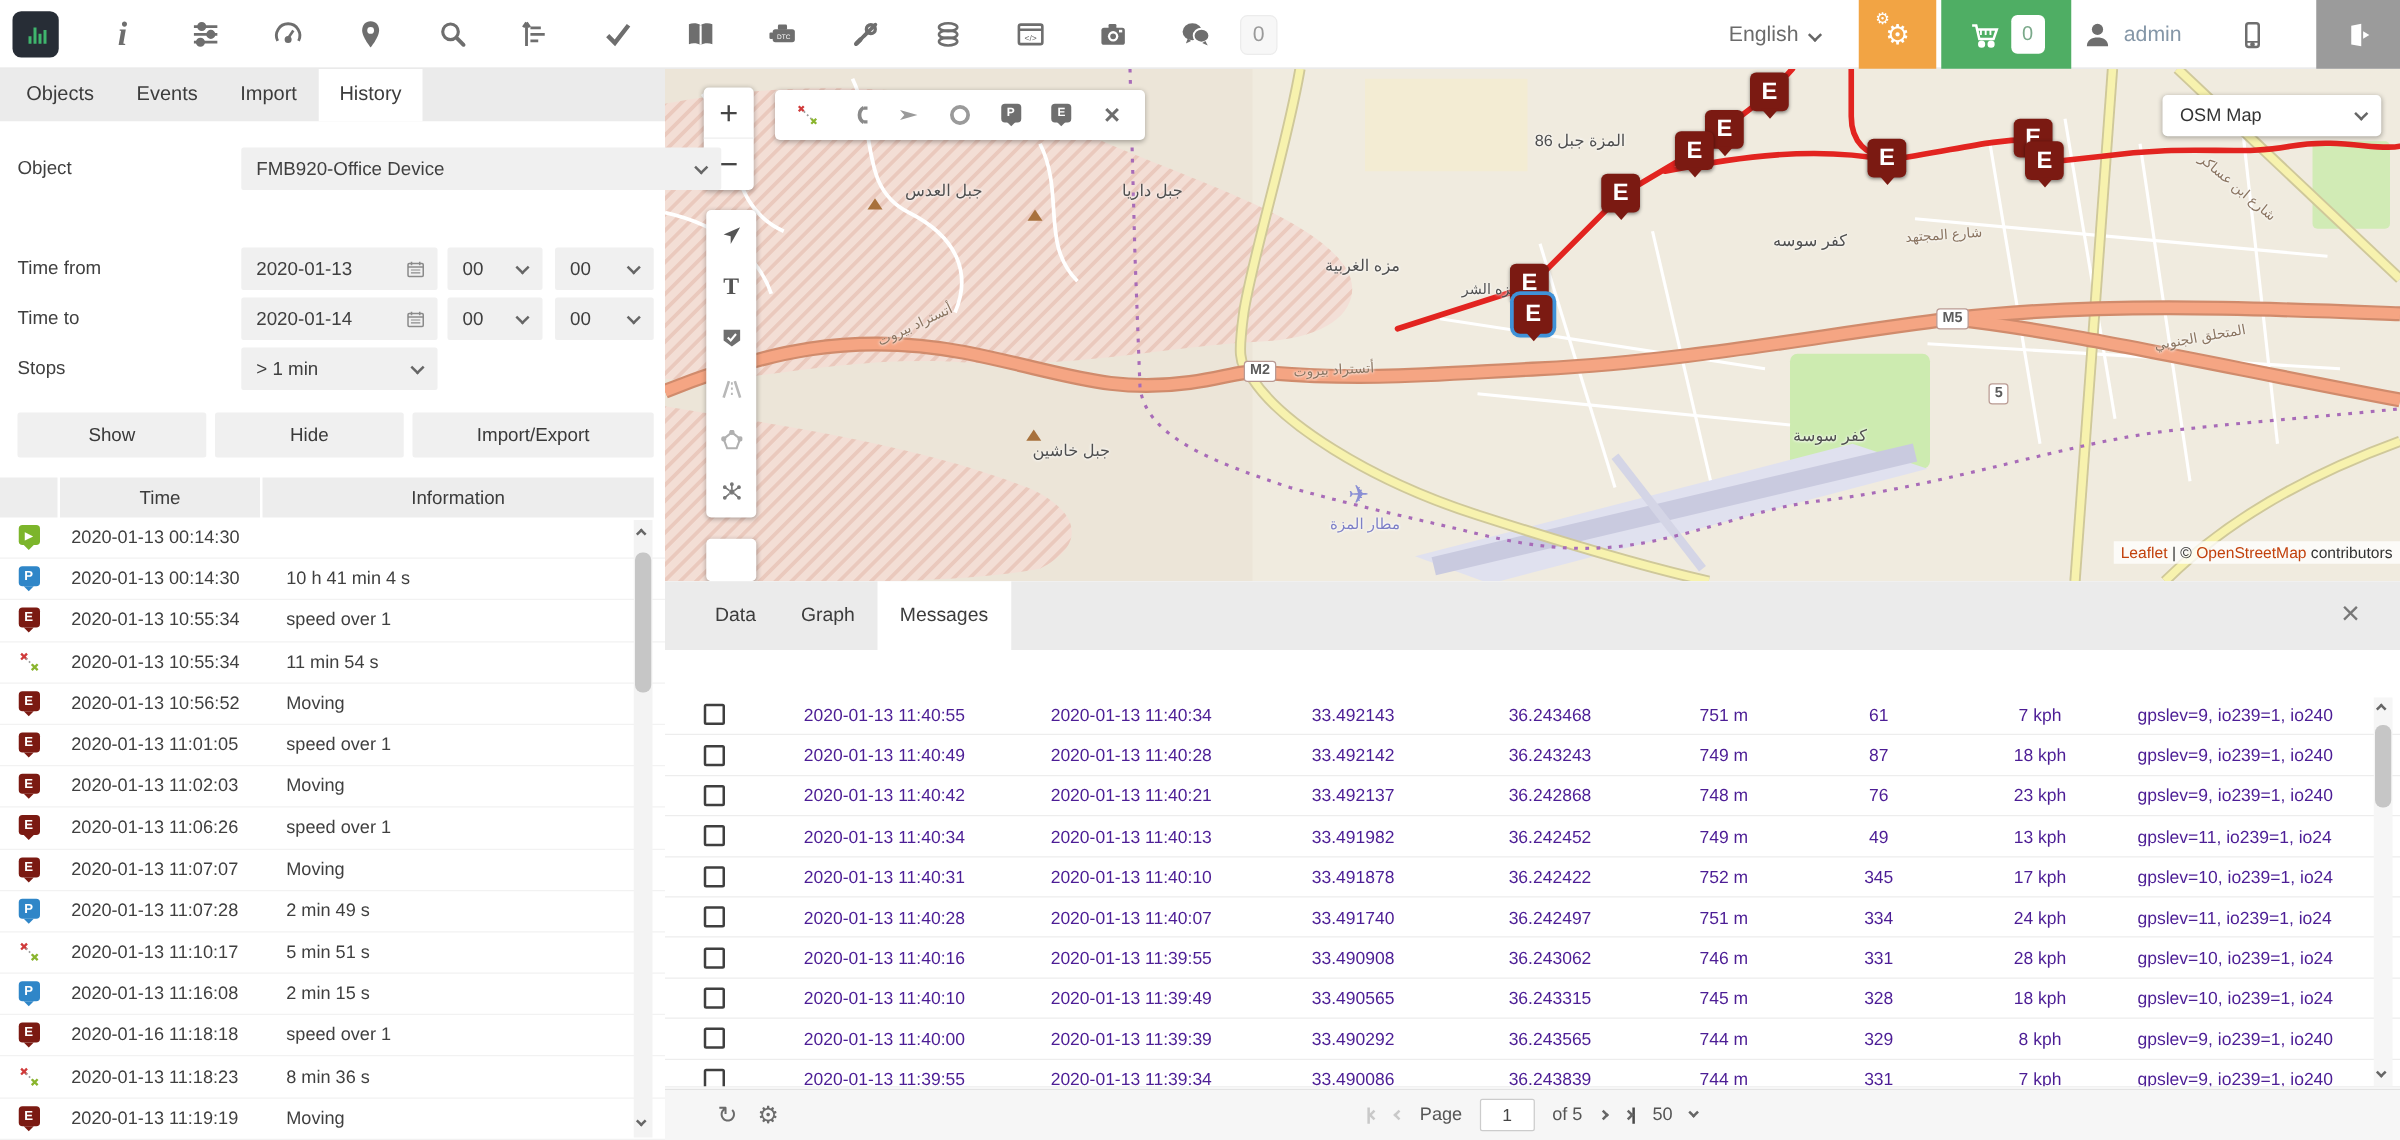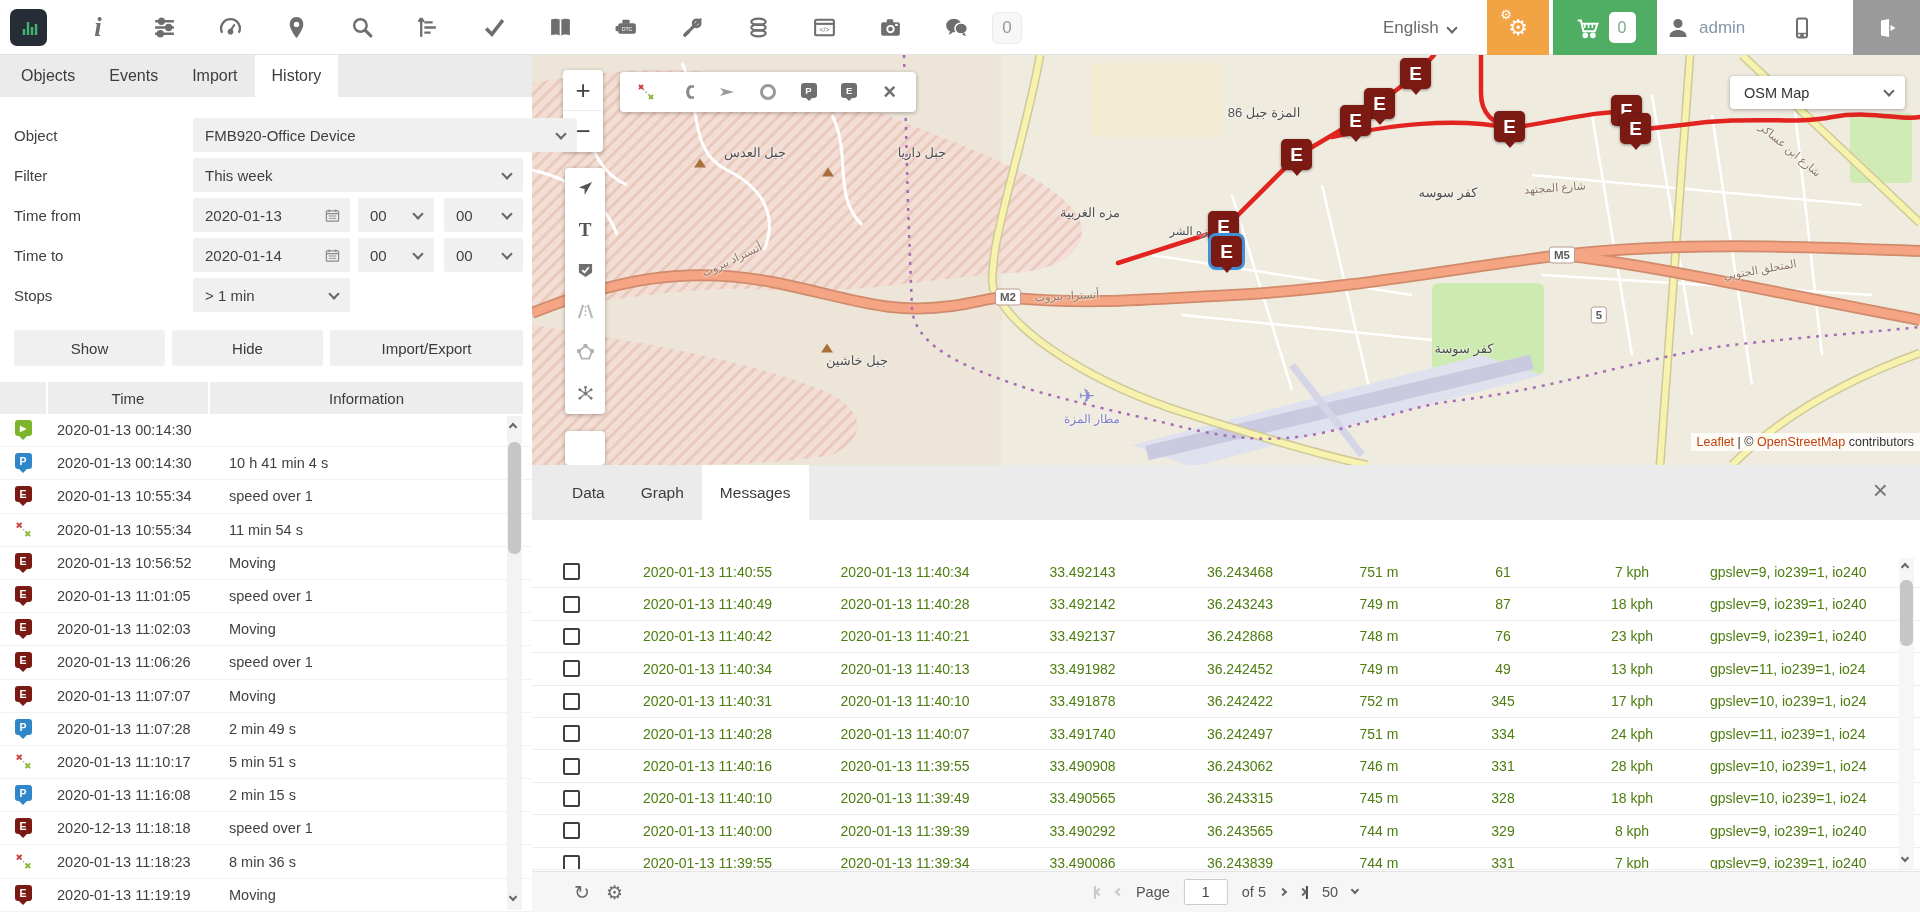--- a/index.html
+++ b/index.html
@@ -93,21 +93,21 @@
   
   #datapanel{position:absolute;left:532px;top:465px;width:1388px;height:447px;background:#fff;z-index:20;}
   .dtabs{height:55px;background:#ebebeb;display:flex;align-items:stretch;padding-left:22px;font-size:15.5px;color:#3c3c3c;}
   .dtab{padding:0 18px;display:flex;align-items:center;cursor:pointer;}
   .dtab.active{background:#fff;}
   .panel-close{position:absolute;right:32px;top:12px;font-size:26px;color:#777;cursor:pointer;line-height:1;}
   .thead{position:absolute;left:0;top:55px;width:1388px;height:36px;display:grid;grid-template-columns:78px 195px 200px 155px 160px 118px 130px 128px 1fr;background:#fff;font-size:15px;color:#3c3c3c;}
   .thead>div{background:#ededed;display:flex;align-items:center;justify-content:center;margin-left:2px;gap:8px;}
   .thead>div:first-child{margin-left:0;}
   #msg-rows{position:absolute;left:0;top:91px;width:1388px;height:315px;overflow:hidden;}
-  .mrow{display:grid;grid-template-columns:78px 195px 200px 155px 160px 118px 130px 128px 1fr;align-items:center;height:32.4px;border-bottom:1px solid #ededed;font-size:14px;color:#4d7c0f;text-align:center;}
+  .mrow{display:grid;grid-template-columns:78px 195px 200px 155px 160px 118px 130px 128px 1fr;align-items:center;height:32.4px;border-bottom:1px solid #ededed;font-size:14px;color:#4c1d95;text-align:center;}
   .mrow.partial{height:22px;overflow:hidden;align-items:start;padding-top:7px;}
   .mrow .params{text-align:left;padding-left:14px;white-space:nowrap;overflow:hidden;}
   .cbx{width:17px;height:17px;border:2px solid #3f3f3f;border-radius:2px;background:#fff;margin:0 auto;cursor:pointer;}
   .mscroll{position:absolute;right:6px;top:93px;width:15px;height:311px;background:#f6f6f6;}
   .mscroll .thumb{position:absolute;left:1px;top:22px;width:13px;height:66px;background:#c6c6c6;border-radius:6px;}
   .dfoot{position:absolute;left:0;bottom:0;width:1388px;height:41px;background:#f6f6f6;border-top:1px solid #e3e3e3;display:flex;align-items:center;}
   .footicons{display:flex;gap:16px;margin-left:42px;color:#6b6b6b;font-size:19px;}
   .footicons span{cursor:pointer;}
   .pager{position:absolute;left:50%;transform:translateX(-50%);display:flex;align-items:center;gap:14px;color:#555;font-size:14.5px;}
   .pgnav{display:flex;align-items:center;cursor:pointer;}
@@ -268,27 +268,20 @@
     <div class="side-tab active">History</div>
   </div>
 
   <div class="frow" style="top:63px">
     <span class="flabel">Object</span>
     <div class="ctrl" style="left:193px;width:384px">
       <span>FMB920-Office Device</span>
       <span class="chev"></span>
     </div>
   </div>
-  <div class="frow" style="top:103px">
-    <span class="flabel">Filter</span>
-    <div class="ctrl" style="left:193px;width:330px">
-      <span>This week</span>
-      <span class="chev"></span>
-    </div>
-  </div>
   <div class="frow" style="top:143px">
     <span class="flabel">Time from</span>
     <div class="ctrl" style="left:193px;width:157px">
       <span>2020-01-13</span>
       <svg class="calico" viewBox="0 0 16 16" width="15" height="15" fill="none" stroke="#8a8a8a" stroke-width="1.3">
           <rect x="1.5" y="3" width="13" height="11" rx="1"></rect>
           <path d="M1.5 6h13M4.5 1.5v3M11.5 1.5v3"></path>
           <path d="M4 8.5h8M4 11h8" stroke-width="1"></path>
         </svg>
     </div>
@@ -428,21 +421,21 @@
         <div class="h-icon">
           <div class="shield sh-p">P</div>
         </div>
         <div class="h-time">2020-01-13 11:16:08</div>
         <div class="h-info">2 min 15 s</div>
       </div>
       <div class="hrow">
         <div class="h-icon">
           <div class="shield sh-e">E</div>
         </div>
-        <div class="h-time">2020-12-13 11:18:18</div>
+        <div class="h-time">2020-01-16 11:18:18</div>
         <div class="h-info">speed over 1</div>
       </div>
       <div class="hrow">
         <div class="h-icon">
           <svg viewBox="0 0 18 18" width="17" height="17">
             <path d="M2 2 L7 7 M7 2 L2 7" stroke="#d03a3a" stroke-width="2"></path>
             <path d="M6 6 L12 12" stroke="#9a9a9a" stroke-width="1.4" stroke-dasharray="1.5 2.2"></path>
             <path d="M11 11 L16 16 M16 11 L11 16" stroke="#8ab52e" stroke-width="2"></path>
           </svg>
         </div>

